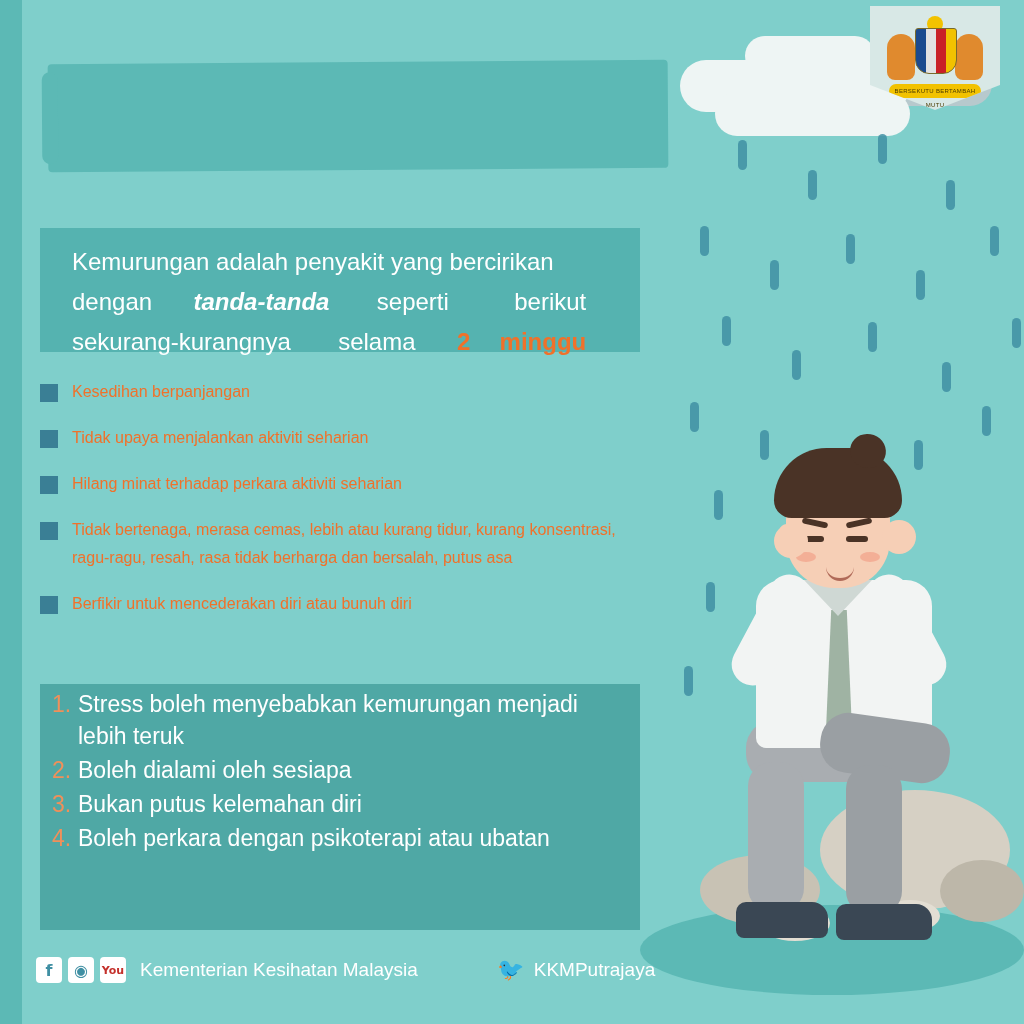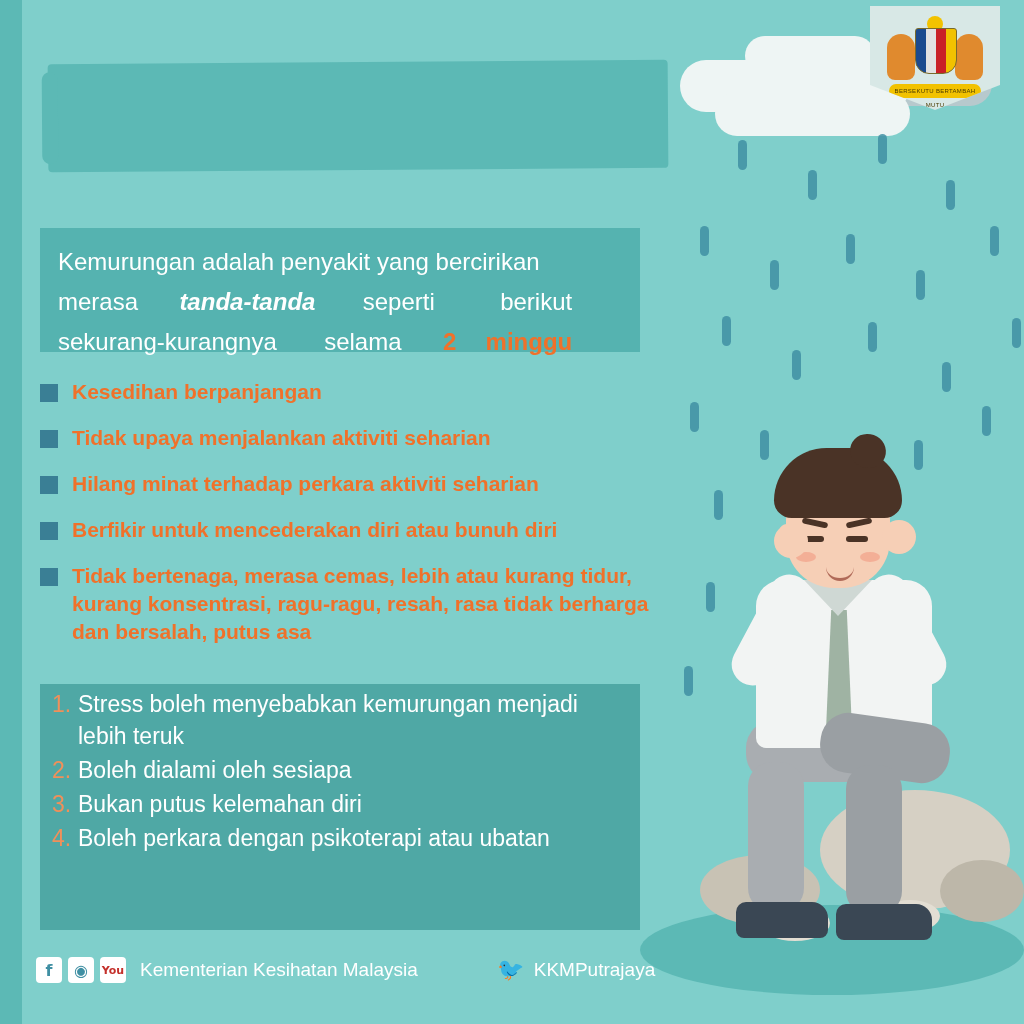--- a/index.html
+++ b/index.html
@@ -82,38 +82,38 @@
   .title{
     position:absolute;left:56px;top:66px;width:620px;height:104px;
     color:#ffffff;font-size:78px;line-height:104px;font-weight:bold;
     letter-spacing:1px;font-family:"DejaVu Sans", sans-serif;
     white-space:nowrap;
   }
 
   
   .intro-box{
     position:absolute;left:40px;top:228px;width:600px;height:124px;
-    background:#55b3b0;padding:14px 18px;box-sizing:border-box;
+    background:#55b3b0;padding:14px 32px;box-sizing:border-box;
     color:#ffffff;font-size:24px;line-height:40px;
   }
   .intro-line{display:block;white-space:nowrap;}
   .intro-line .sp{display:inline-block;}
   .bold-italic{font-weight:bold;font-style:italic;color:#ffffff;}
   .accent{color:#f0712a;font-weight:bold;}
 
   
   .symptoms{position:absolute;left:40px;top:378px;width:630px;}
   .sym{
     display:flex;align-items:flex-start;margin-bottom:18px;
   }
   .sym .bullet{
     width:18px;height:18px;background:#3a7f95;margin-top:6px;margin-right:14px;flex:0 0 18px;
   }
   .sym .txt{
-    color:#f0712a;font-size:21px;line-height:28px;font-weight:bold;
+    color:#f0712a;font-size:16px;line-height:28px;font-weight:normal;
   }
 
   
   .know-box{
     position:absolute;left:40px;top:684px;width:600px;height:246px;
     background:#4fa8a5;
   }
   .know-title{
     color:#ffffff;font-size:38px;font-weight:bold;text-align:center;
     padding-top:12px;letter-spacing:1px;font-family:"DejaVu Sans", sans-serif;
@@ -261,21 +261,21 @@
     </div>
   </div>
 
   <div class="title-brush"></div>
 
   <div class="intro-box">
     <span class="intro-line">
       <span>Kemurungan adalah penyakit yang bercirikan</span>
     </span>
     <span class="intro-line">
-      <span>merasa</span>
+      <span>dengan</span>
       <span class="sp" style="width:28px"></span>
       <span class="bold-italic">tanda-tanda</span>
       <span class="sp" style="width:34px"></span>
       <span>seperti</span>
       <span class="sp" style="width:52px"></span>
       <span>berikut</span>
     </span>
     <span class="intro-line">
       <span>sekurang-kurangnya</span>
       <span class="sp" style="width:34px"></span>
@@ -295,25 +295,25 @@
     <div class="sym">
       <span class="bullet"></span>
       <span class="txt">Tidak upaya menjalankan aktiviti seharian</span>
     </div>
     <div class="sym">
       <span class="bullet"></span>
       <span class="txt">Hilang minat terhadap perkara aktiviti seharian</span>
     </div>
     <div class="sym">
       <span class="bullet"></span>
+      <span class="txt" style="width:580px">Tidak bertenaga, merasa cemas, lebih atau kurang tidur, kurang konsentrasi, ragu-ragu, resah, rasa tidak berharga dan bersalah, putus asa</span>
+    </div>
+    <div class="sym">
+      <span class="bullet"></span>
       <span class="txt">Berfikir untuk mencederakan diri atau bunuh diri</span>
-    </div>
-    <div class="sym">
-      <span class="bullet"></span>
-      <span class="txt" style="width:580px">Tidak bertenaga, merasa cemas, lebih atau kurang tidur, kurang konsentrasi, ragu-ragu, resah, rasa tidak berharga dan bersalah, putus asa</span>
     </div>
   </div>
 
   <div class="know-box">
     <ul class="know-list">
       <li>
         <span class="num">1.</span>
         <span class="body">Stress boleh menyebabkan kemurungan menjadi lebih teruk</span>
       </li>
       <li>

